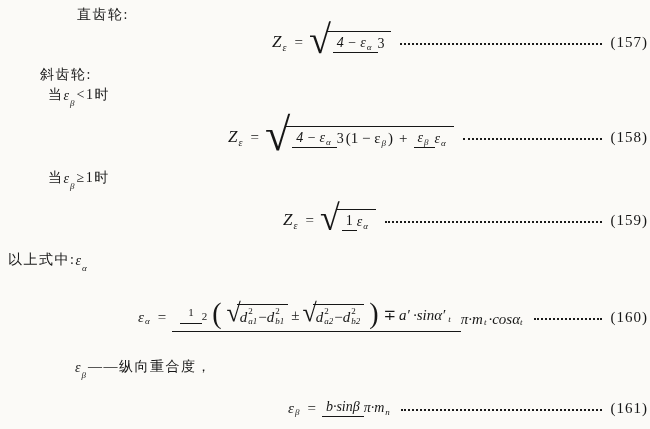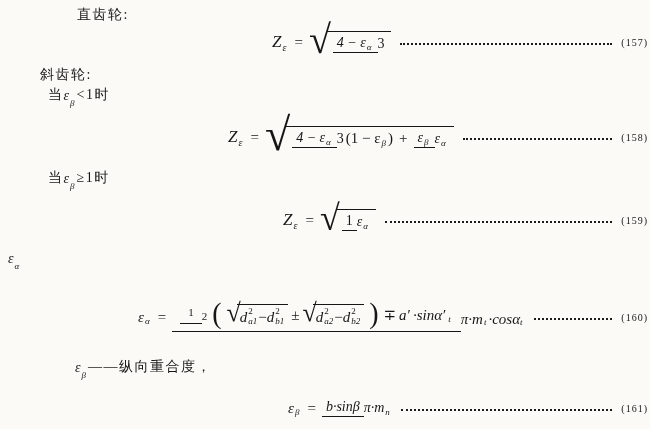--- a/index.html
+++ b/index.html
@@ -13,21 +13,21 @@
   }
   .abs { position:absolute; }
   .cn { font-size:14px; letter-spacing:1.5px; white-space:nowrap; display:inline-flex; align-items:flex-end; }
   .mi { font-style:italic; }
   .mo { font-style:normal; }
   .msub { font-style:italic; font-size:10px; transform:translateY(5px); margin-left:1px; margin-right:2px; }
   .msub.sm { font-size:9px; transform:translateY(4px); }
   .eqrow { position:absolute; display:flex; align-items:center; font-size:15px; }
   .eqrow .eq { margin:0 6px; }
   .leader { flex:1 1 auto; height:0; border-top:2.5px dotted #1b1b1b; margin:0 9px; transform:translateY(2px); }
-  .eqno { font-size:10px; font-style:normal; letter-spacing:1px; white-space:nowrap; }
+  .eqno { font-size:15px; font-style:normal; letter-spacing:1px; white-space:nowrap; }
   .lhsZ { font-size:17px; }
   .frac { display:inline-flex; flex-direction:row; align-items:center; line-height:1.2; font-size:14px; }
   .frac .fn { display:inline-flex; align-items:center; justify-content:center; border-bottom:1.5px solid #161616; padding:0 4px 1px 4px; }
   .frac .fd { display:inline-flex; align-items:center; justify-content:center; padding-top:1px; }
   .sqrt { display:inline-flex; align-items:center; }
   .sqrt .rad { font-style:normal; line-height:1; margin-right:-4px; transform:translateY(-2px); }
   .sqrt .uv { display:inline-flex; align-items:center; border-top:1.7px solid #161616; padding:3px 6px 0 6px; }
   .half { font-size:11px; }
   .half .fn { padding:0 2px 1px 2px; border-bottom-width:1.2px; }
   .dgrp { display:inline-flex; align-items:center; }
@@ -129,20 +129,21 @@
           <span class="msub sm">α</span>
         </span>
       </span>
     </span>
   </span>
   <span class="leader"></span>
   <span class="eqno">(159)</span>
 </div>
 
 <div class="abs cn" style="left:8px; top:251px;">
+  <span>以上式中: </span>
   <span class="mi" style="letter-spacing:0;">ε</span>
   <span class="msub sm" style="letter-spacing:0;">α</span>
 </div>
 
 <div class="eqrow" style="left:138px; top:284px; width:510px; height:66px;">
   <span class="mi">ε</span>
   <span class="msub sm">α</span>
   <span class="mo eq">=</span>
   <span class="frac bigfrac">
     <span class="fn">

